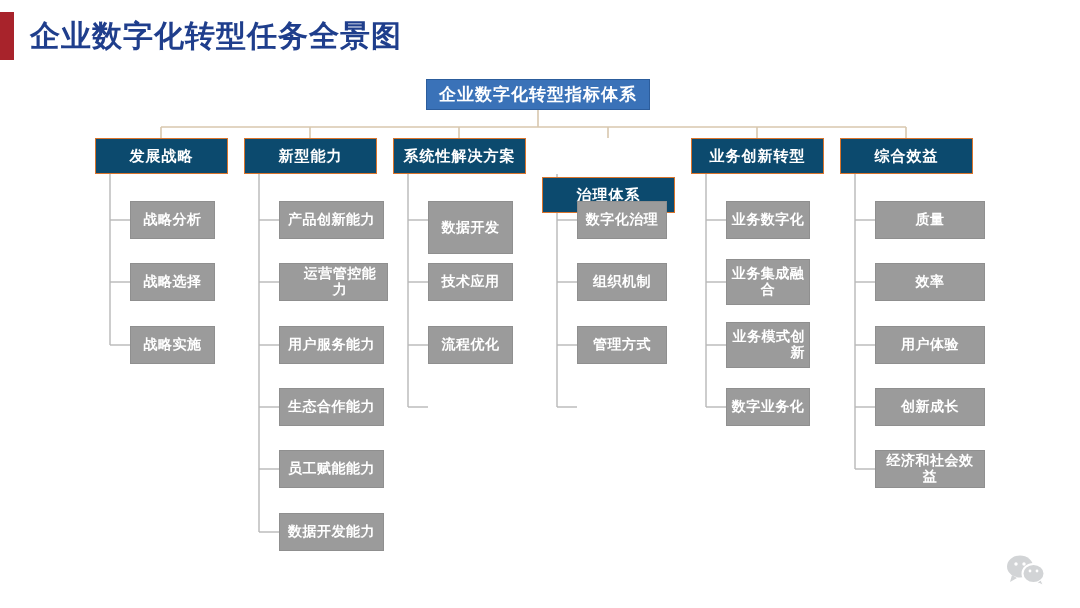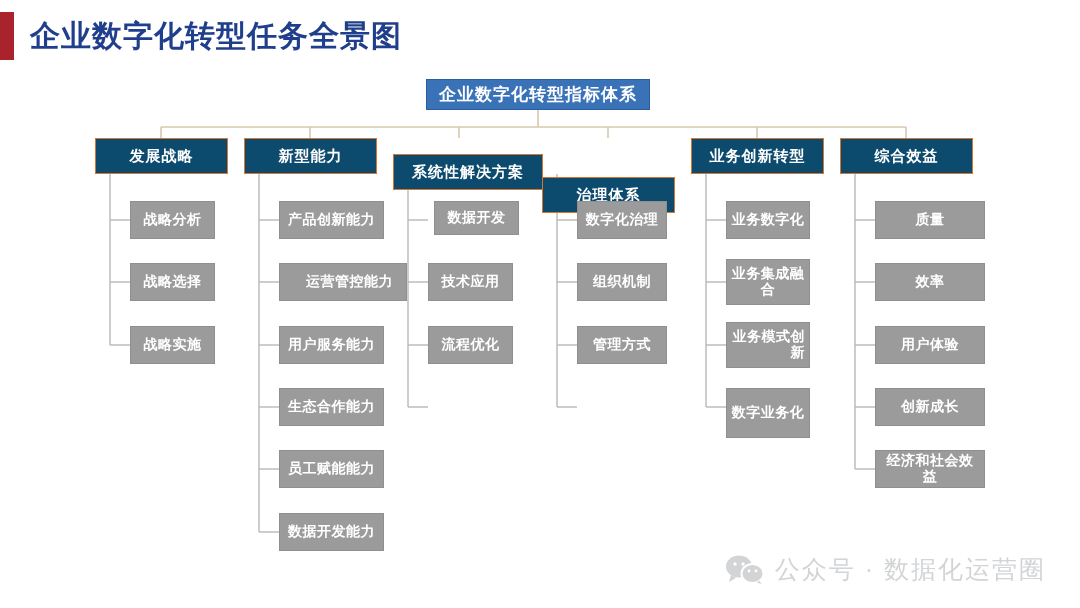--- a/index.html
+++ b/index.html
@@ -166,61 +166,60 @@
       <path d="M855 345 L875 345"></path>
       <path d="M855 407 L875 407"></path>
       <path d="M855 469 L875 469"></path>
     </g>
   </svg>
 
   <div class="node root" style="left:426px; top:79px; width:224px; height:31px;">企业数字化转型指标体系</div>
 
   <div class="node cat" style="left:95px; top:138px; width:133px; height:36px;">发展战略</div>
   <div class="node cat" style="left:244px; top:138px; width:133px; height:36px;">新型能力</div>
-  <div class="node cat" style="left:393px; top:154px; width:150px; height:36px;">系统性解决方案</div>
+  <div class="node cat" style="left:393px; top:138px; width:133px; height:36px;">系统性解决方案</div>
   <div class="node cat" style="left:542px; top:138px; width:133px; height:36px;margin-top:39px;">治理体系</div>
   <div class="node cat" style="left:691px; top:138px; width:133px; height:36px;">业务创新转型</div>
   <div class="node cat" style="left:840px; top:138px; width:133px; height:36px;">综合效益</div>
 
   <div class="node leaf" style="left:130px; top:201px; width:85px; height:38px;">战略分析</div>
   <div class="node leaf" style="left:130px; top:263px; width:85px; height:38px;">战略选择</div>
   <div class="node leaf" style="left:130px; top:326px; width:85px; height:38px;">战略实施</div>
 
   <div class="node leaf" style="left:279px; top:201px; width:105px; height:38px;">产品创新能力</div>
-  <div class="node leaf" style="left:279px; top:263px; width:128px; height:38px;padding-left:17px;">运营管控能力</div>
+  <div class="node leaf" style="left:279px; top:263px; width:109px; height:38px;padding-left:17px;">运营管控能力</div>
   <div class="node leaf" style="left:279px; top:326px; width:105px; height:38px;">用户服务能力</div>
   <div class="node leaf" style="left:279px; top:388px; width:105px; height:38px;">生态合作能力</div>
   <div class="node leaf" style="left:279px; top:450px; width:105px; height:38px;">员工赋能能力</div>
   <div class="node leaf" style="left:279px; top:513px; width:105px; height:38px;">数据开发能力</div>
 
-  <div class="node leaf" style="left:428px; top:201px; width:85px; height:34px;margin-left:6px;">数据开发</div>
+  <div class="node leaf" style="left:428px; top:201px; width:85px; height:53px;">数据开发</div>
   <div class="node leaf" style="left:428px; top:263px; width:85px; height:38px;">技术应用</div>
   <div class="node leaf" style="left:428px; top:326px; width:85px; height:38px;">流程优化</div>
 
   <div class="node leaf" style="left:577px; top:201px; width:90px; height:38px;">数字化治理</div>
   <div class="node leaf" style="left:577px; top:263px; width:90px; height:38px;">组织机制</div>
   <div class="node leaf" style="left:577px; top:326px; width:90px; height:38px;">管理方式</div>
 
   <div class="node leaf" style="left:726px; top:201px; width:84px; height:38px;">业务数字化</div>
   <div class="node leaf" style="left:726px; top:259px; width:84px; height:46px;">业务集成融合</div>
   <div class="node leaf" style="left:726px; top:322px; width:84px; height:46px;text-align:right;">业务模式创新</div>
-  <div class="node leaf" style="left:726px; top:388px; width:84px; height:50px;">数字业务化</div>
+  <div class="node leaf" style="left:726px; top:388px; width:84px; height:38px;">数字业务化</div>
 
   <div class="node leaf" style="left:875px; top:201px; width:110px; height:38px;">质量</div>
   <div class="node leaf" style="left:875px; top:263px; width:110px; height:38px;">效率</div>
   <div class="node leaf" style="left:875px; top:326px; width:110px; height:38px;">用户体验</div>
   <div class="node leaf" style="left:875px; top:388px; width:110px; height:38px;">创新成长</div>
   <div class="node leaf" style="left:875px; top:450px; width:110px; height:38px;">经济和社会效益</div>
 </div>
 
 <div id="watermark">
   <svg class="wx" width="40" height="32" viewBox="0 0 40 32" xmlns="http://www.w3.org/2000/svg">
     <ellipse cx="14" cy="12.5" rx="13" ry="11" fill="#d2d4d6"></ellipse>
     <polygon points="6,21 4,28 11,24" fill="#d2d4d6"></polygon>
     <ellipse cx="27.5" cy="19.5" rx="11" ry="9.5" fill="#d2d4d6" stroke="#ffffff" stroke-width="2"></ellipse>
     <polygon points="35,26 37,31 31,28.5" fill="#d2d4d6" stroke="#ffffff" stroke-width="1"></polygon>
     <circle cx="10" cy="10" r="1.7" fill="#ffffff"></circle>
     <circle cx="18" cy="10" r="1.7" fill="#ffffff"></circle>
     <circle cx="24" cy="17" r="1.4" fill="#ffffff"></circle>
     <circle cx="31" cy="17" r="1.4" fill="#ffffff"></circle>
   </svg>
-  <span>公众号 · 数据化运营圈</span>
 </div>
 
 </body></html>

